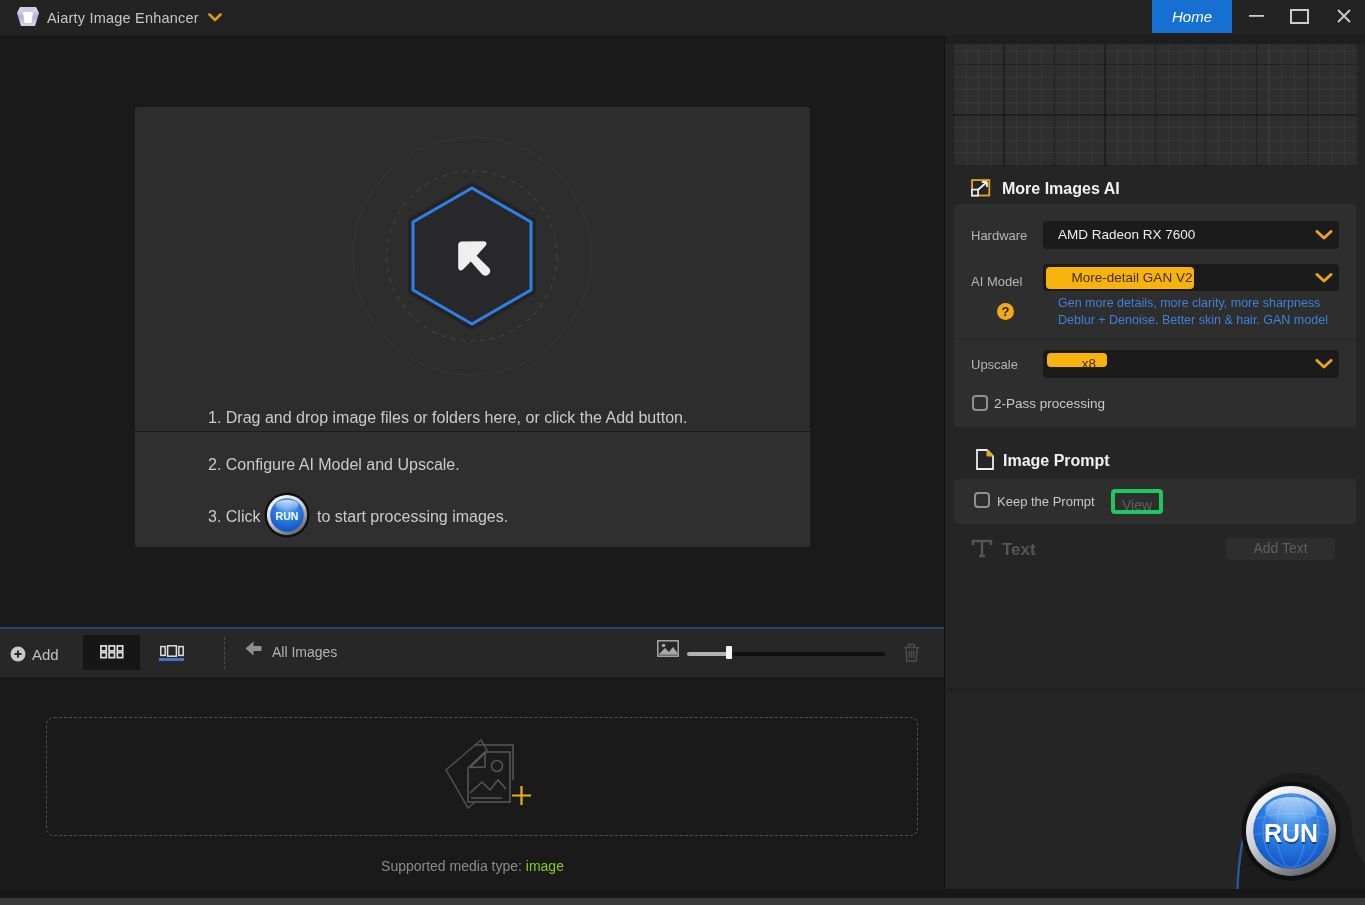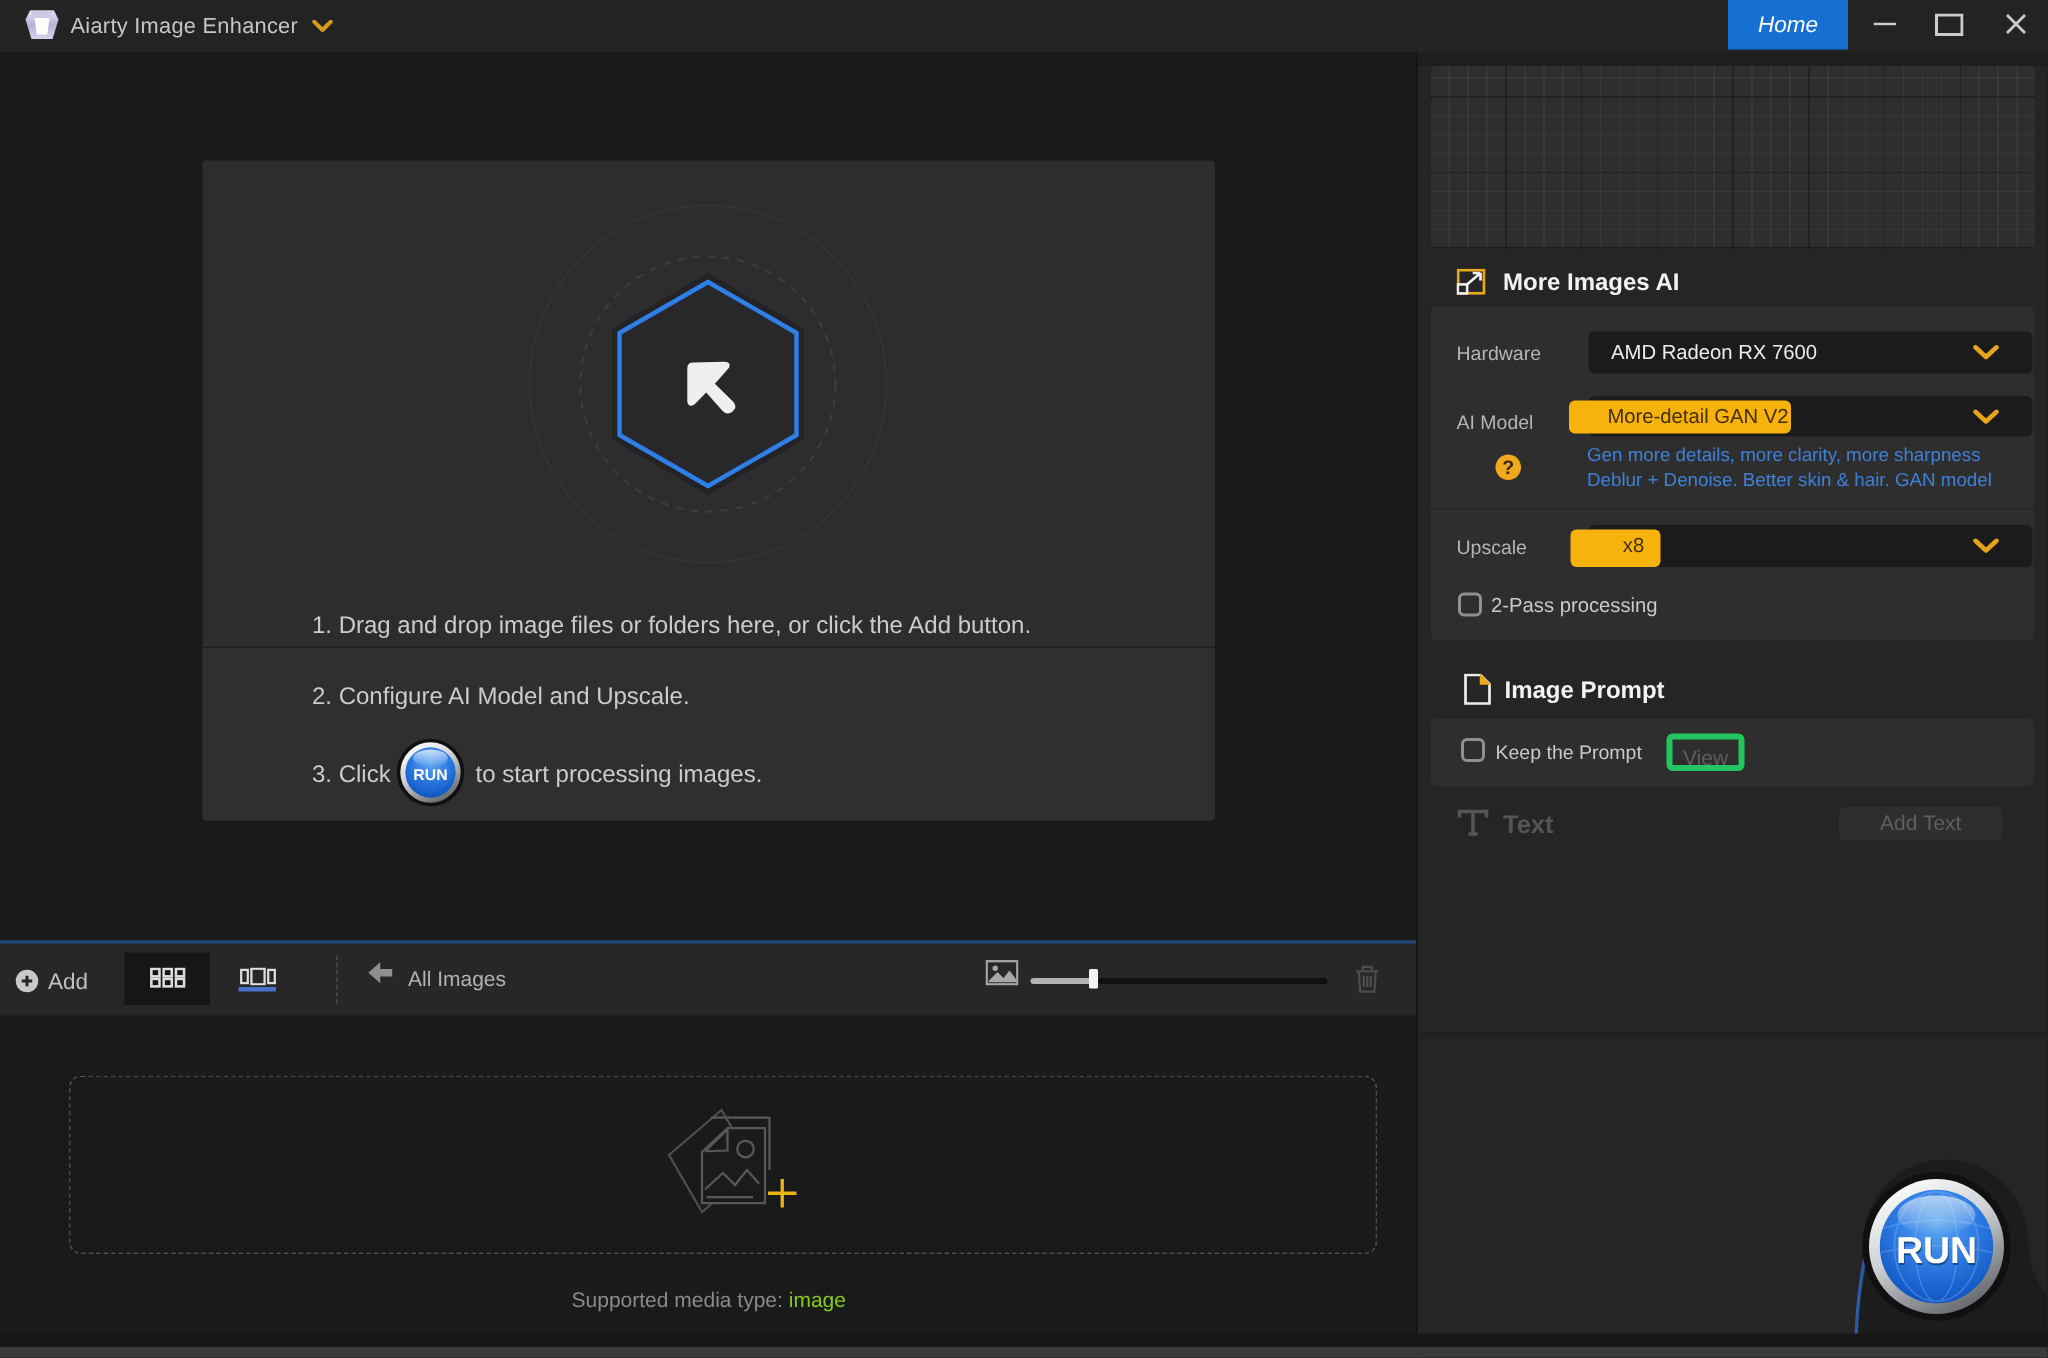--- a/index.html
+++ b/index.html
@@ -40,21 +40,21 @@
     background-image:
       repeating-linear-gradient(0deg, rgba(0,0,0,0.38) 0 1px, transparent 1px 50.5px),
       repeating-linear-gradient(90deg, rgba(0,0,0,0.38) 0 1px, transparent 1px 50.5px),
       repeating-linear-gradient(0deg, rgba(255,255,255,0.045) 0 1px, transparent 1px 12.62px),
       repeating-linear-gradient(90deg, rgba(255,255,255,0.045) 0 1px, transparent 1px 12.62px);
   }
   .sechead { position:absolute; color:#f2f2f2; font-size:16px; font-weight:bold; }
   #group1 { position:absolute; left:9px; top:169px; width:402px; height:223px; background:#2e2e2f; border-radius:4px; }
   .rowlabel { position:absolute; color:#b5b5b5; font-size:13px; }
   .dd { position:absolute; left:89px; width:296px; height:28px; background:#1b1b1b; border-radius:4px;
-    color:#ececec; font-size:13.5px; line-height:28px; padding-left:15px;margin-left:16px; }
+    color:#ececec; font-size:13.5px; line-height:28px; padding-left:15px; }
   .pill { position:absolute; background:#f7b20c; border-radius:4px; color:#432f00; font-size:13.5px;
     text-align:center;padding-left:24px; }
   .chev { position:absolute; width:18px; height:10px; }
   .bluetxt { position:absolute; color:#3f80d8; font-size:12.5px; white-space:nowrap; }
   .cb { position:absolute; width:16px; height:16px; border:2px solid #909090; border-radius:4px; }
   #promptrow { position:absolute; left:9px; top:444px; width:402px; height:45px; background:#2e2e2f; border-radius:4px; }
   #exportsec { position:absolute; left:0; top:657px; width:420px; height:205px; background:#3b3b3c; }
   #exportcard { position:absolute; left:9px; top:6px; width:398px; height:63px; background:#333334; border-radius:4px; }
   .disbtn { position:absolute; border:4px solid #22c55e; border-radius:4px; color:#5f5f5f;
     font-size:14px; text-align:center; }
@@ -200,21 +200,21 @@
     <svg class="chev" style="left:361px;top:69px" viewBox="0 0 18 10">
       <path d="M2 1.5 L9 8 L16 1.5" fill="none" stroke="#e8a41a" stroke-width="3" stroke-linecap="round" stroke-linejoin="round"></path>
     </svg>
     <div class="abs" style="left:43px;top:99px;width:17px;height:17px;background:#f0a81c;border-radius:50%;
       color:#342501;font-size:13px;font-weight:bold;text-align:center;line-height:17px">?</div>
     <div class="bluetxt" style="left:104px;top:92px">Gen more details, more clarity, more sharpness</div>
     <div class="bluetxt" style="left:104px;top:109px">Deblur + Denoise. Better skin &amp; hair. GAN model</div>
     <div class="abs" style="left:0;top:135px;width:402px;height:1px;background:#272727"></div>
     <div class="rowlabel" style="left:17px;top:153px">Upscale</div>
     <div class="dd" style="top:146px"></div>
-    <div class="pill" style="left:93px;top:149px;width:60px;height:25px;line-height:22px">x8</div>
+    <div class="pill" style="left:93px;top:149px;width:60px;height:14px;line-height:22px">x8</div>
     <svg class="chev" style="left:361px;top:155px" viewBox="0 0 18 10">
       <path d="M2 1.5 L9 8 L16 1.5" fill="none" stroke="#e8a41a" stroke-width="3" stroke-linecap="round" stroke-linejoin="round"></path>
     </svg>
     <div class="cb" style="left:18px;top:191px"></div>
     <div class="rowlabel" style="left:40px;top:192px;color:#c9c9c9;font-size:13.5px">2-Pass processing</div>
   </div>
 
   <svg class="abs" style="left:31px;top:414px" width="18" height="21" viewBox="0 0 18 21">
     <path d="M1 1 H11 L17 7 V20 H1 Z" fill="none" stroke="#ededed" stroke-width="1.8"></path>
     <path d="M11 1 V7 H17 Z" fill="#e8a81c" stroke="#e8a81c" stroke-width="1"></path>

